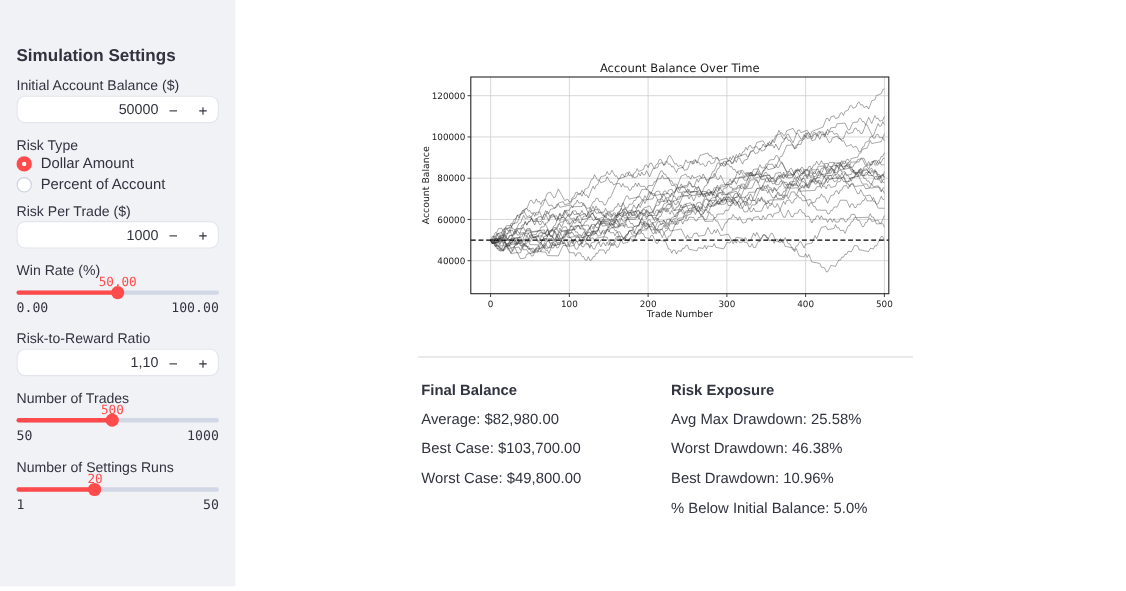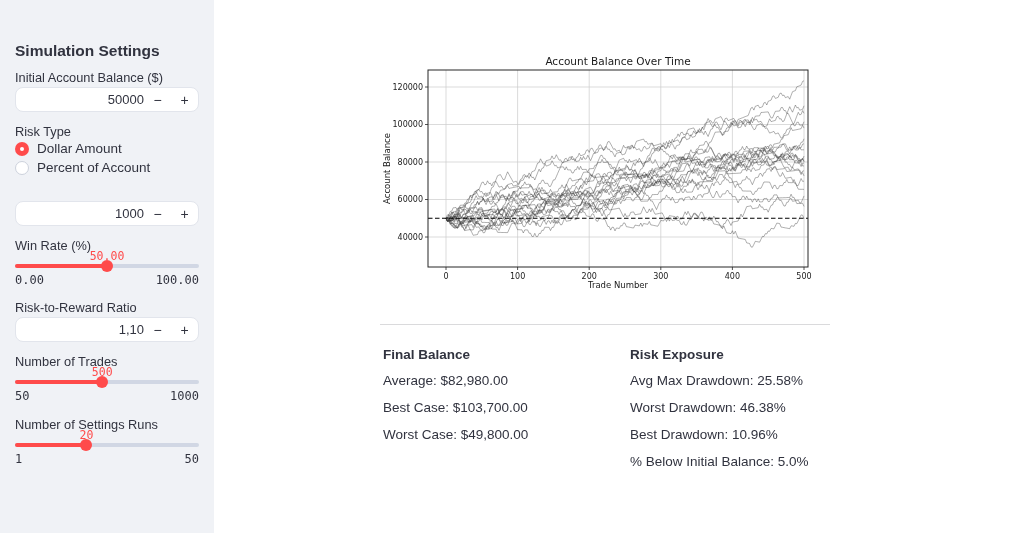--- a/index.html
+++ b/index.html
@@ -47,21 +47,21 @@
         font-family:"DejaVu Sans Mono","Liberation Mono",monospace;
         font-size:12px; color:#31333f; }
 
   
   .main { position:absolute; left:380px; top:0; width:450px; }
   .chart-figure { position:absolute; left:0; top:55px; width:450px; height:241px; }
   .divider { position:absolute; left:0; top:324px; width:450px; height:1px;
              background:rgba(49,51,63,0.18); }
   .stats { position:absolute; left:3px; top:348px; width:447px; display:flex; }
   .stats-col1 { width:227px; }
-  .stats-col2 { flex:1;margin-left:20px; }
+  .stats-col2 { flex:1; }
   .stats h3 { font-size:13.5px; line-height:14px; font-weight:700; color:#31333f;
               margin:0 0 12px 0; }
   .stats p  { font-size:13.5px; line-height:14px; color:#31333f; margin:0 0 13px 0; }
 </style>
 </head>
 <body>
 
 <div class="sidebar">
 
   <div class="sb-abs sb-title" style="top:42px">Simulation Settings</div>
@@ -78,20 +78,21 @@
       <span class="radio-circle on"></span>
       <span class="radio-label">Dollar Amount</span>
     </div>
     <div class="radio-row">
       <span class="radio-circle off"></span>
       <span class="radio-label">Percent of Account</span>
     </div>
   </div>
   <div class="sb-abs widget-label" style="top:125px">Risk Type</div>
 
+  <div class="sb-abs widget-label" style="top:185px">Risk Per Trade ($)</div>
   <div class="sb-abs num-input" style="top:201px">
     <span class="value">1000</span>
     <button class="step">−</button>
     <button class="step">+</button>
   </div>
 
   <div class="sb-abs widget-label" style="top:239px">Win Rate (%)</div>
   <div class="sb-abs slider" style="top:249px" id="slider-win-rate">
     <div class="slider-value-row">
       <span class="slider-value" style="left: 50%;">50.00</span>

